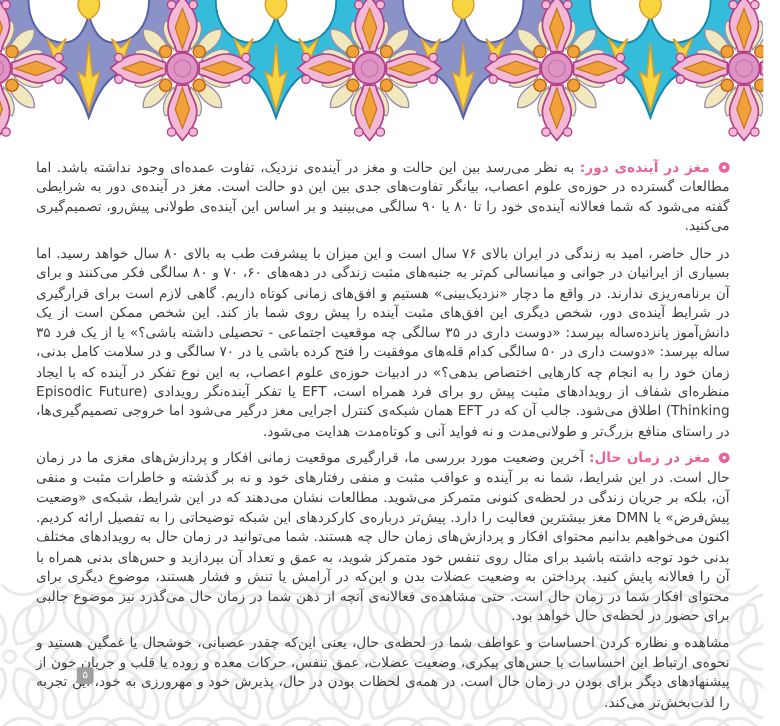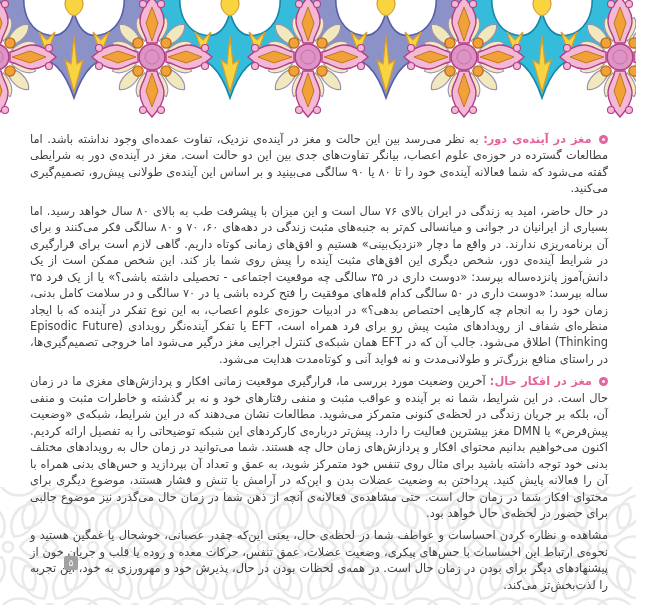--- a/index.html
+++ b/index.html
@@ -159,21 +159,21 @@
     <p>
       <span class="bullet"><span class="bullet-dot"></span></span>
       <span class="sec-heading">مغز در آینده‌ی دور:</span>
       <span>به نظر می‌رسد بین این حالت و مغز در آینده‌ی نزدیک، تفاوت عمده‌ای وجود نداشته باشد. اما مطالعات گسترده در حوزه‌ی علوم اعصاب، بیانگر تفاوت‌های جدی بین این دو حالت است. مغز در آینده‌ی دور به شرایطی گفته می‌شود که شما فعالانه آینده‌ی خود را تا ۸۰ یا ۹۰ سالگی می‌بینید و بر اساس این آینده‌ی طولانی پیش‌رو، تصمیم‌گیری می‌کنید.</span>
     </p>
     <p>
       <span>در حال حاضر، امید به زندگی در ایران بالای ۷۶ سال است و این میزان با پیشرفت طب به بالای ۸۰ سال خواهد رسید. اما بسیاری از ایرانیان در جوانی و میانسالی کم‌تر به جنبه‌های مثبت زندگی در دهه‌های ۶۰، ۷۰ و ۸۰ سالگی فکر می‌کنند و برای آن برنامه‌ریزی ندارند. در واقع ما دچار «نزدیک‌بینی» هستیم و افق‌های زمانی کوتاه داریم. گاهی لازم است برای قرارگیری در شرایط آینده‌ی دور، شخص دیگری این افق‌های مثبت آینده را پیش روی شما باز کند. این شخص ممکن است از یک دانش‌آموز پانزده‌ساله بپرسد: «دوست داری در ۳۵ سالگی چه موقعیت اجتماعی - تحصیلی داشته باشی؟» یا از یک فرد ۳۵ ساله بپرسد: «دوست داری در ۵۰ سالگی کدام قله‌های موفقیت را فتح کرده باشی یا در ۷۰ سالگی و در سلامت کامل بدنی، زمان خود را به انجام چه کارهایی اختصاص بدهی؟» در ادبیات حوزه‌ی علوم اعصاب، به این نوع تفکر در آینده که با ایجاد منظره‌ای شفاف از رویدادهای مثبت پیش رو برای فرد همراه است، EFT یا تفکر آینده‌نگر رویدادی (Episodic Future Thinking) اطلاق می‌شود. جالب آن که در EFT همان شبکه‌ی کنترل اجرایی مغز درگیر می‌شود اما خروجی تصمیم‌گیری‌ها، در راستای منافع بزرگ‌تر و طولانی‌مدت و نه فواید آنی و کوتاه‌مدت هدایت می‌شود.</span>
     </p>
     <p>
       <span class="bullet"><span class="bullet-dot"></span></span>
-      <span class="sec-heading">مغز در افکار حال:</span>
+      <span class="sec-heading">مغز در زمان حال:</span>
       <span>آخرین وضعیت مورد بررسی ما، قرارگیری موقعیت زمانی افکار و پردازش‌های مغزی ما در زمان حال است. در این شرایط، شما نه بر آینده و عواقب مثبت و منفی رفتارهای خود و نه بر گذشته و خاطرات مثبت و منفی آن، بلکه بر جریان زندگی در لحظه‌ی کنونی متمرکز می‌شوید. مطالعات نشان می‌دهند که در این شرایط، شبکه‌ی «وضعیت پیش‌فرض» یا DMN مغز بیشترین فعالیت را دارد. پیش‌تر درباره‌ی کارکردهای این شبکه توضیحاتی را به تفصیل ارائه کردیم. اکنون می‌خواهیم بدانیم محتوای افکار و پردازش‌های زمان حال چه هستند. شما می‌توانید در زمان حال به رویدادهای مختلف بدنی خود توجه داشته باشید برای مثال روی تنفس خود متمرکز شوید، به عمق و تعداد آن بپردازید و حس‌های بدنی همراه با آن را فعالانه پایش کنید. پرداختن به وضعیت عضلات بدن و این‌که در آرامش یا تنش و فشار هستند، موضوع دیگری برای محتوای افکار شما در زمان حال است. حتی مشاهده‌ی فعالانه‌ی آنچه از ذهن شما در زمان حال می‌گذرد نیز موضوع جالبی برای حضور در لحظه‌ی حال خواهد بود.</span>
     </p>
     <p>
       <span>مشاهده و نظاره کردن احساسات و عواطف شما در لحظه‌ی حال، یعنی این‌که چقدر عصبانی، خوشحال یا غمگین هستید و نحوه‌ی ارتباط این احساسات با حس‌های پیکری، وضعیت عضلات، عمق تنفس، حرکات معده و روده یا قلب و جریان خون از پیشنهادهای دیگر برای بودن در زمان حال است. در همه‌ی لحظات بودن در حال، پذیرش خود و مهرورزی به خود، این تجربه را لذت‌بخش‌تر می‌کند.</span>
     </p>
   </main>
 
   <div class="page-badge">۵</div>
 
 </div>

